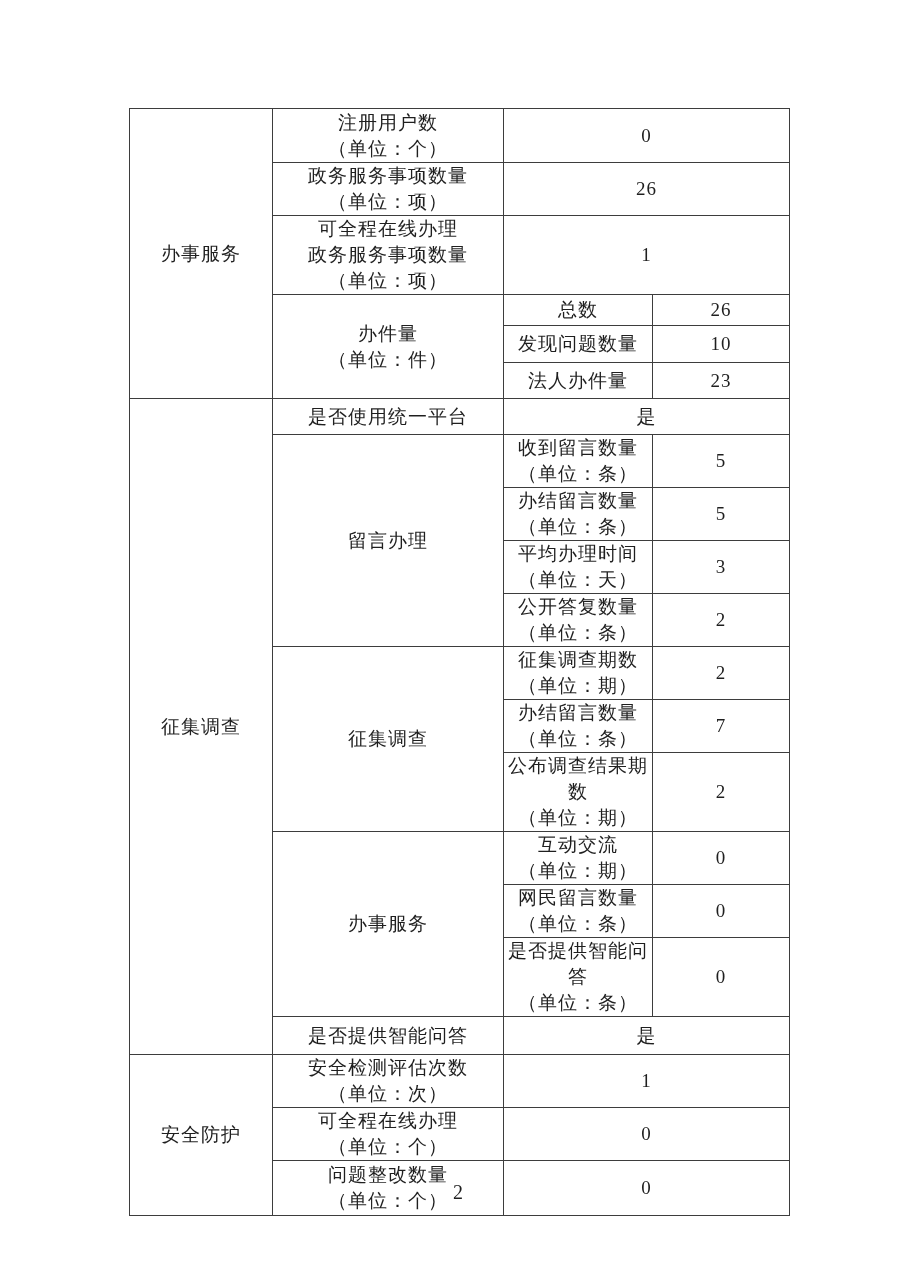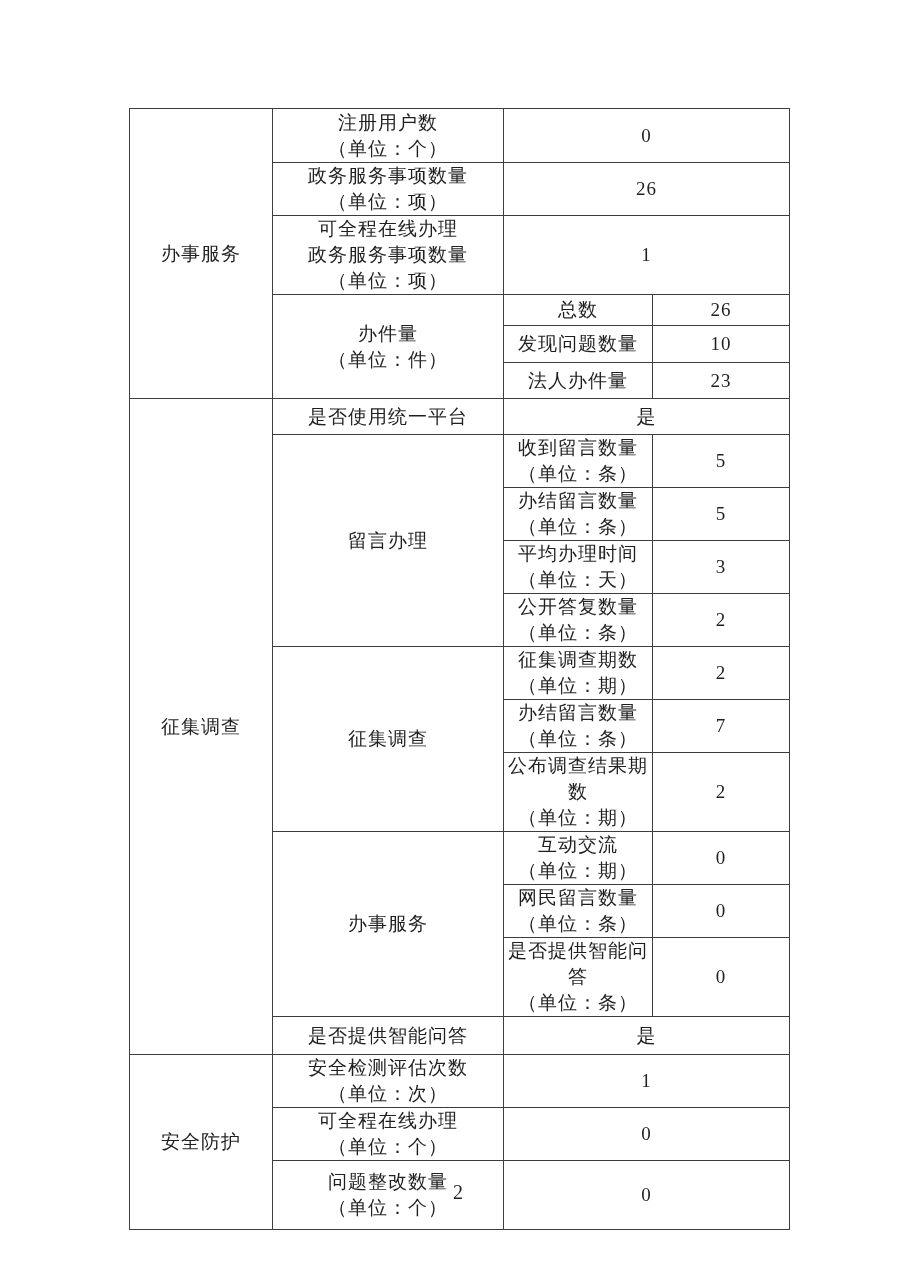--- a/index.html
+++ b/index.html
@@ -249,21 +249,21 @@
     </tr>
     <tr style="height:50px">
       <td>
         <div class="cl">可全程在线办理</div>
         <div class="cl">（单位：个）</div>
       </td>
       <td colspan="2" class="val">
         <div class="cl">0</div>
       </td>
     </tr>
-    <tr style="height:69px">
+    <tr style="height:55px">
       <td>
         <div class="cl">问题整改数量</div>
         <div class="cl">（单位：个）</div>
       </td>
       <td colspan="2" class="val">
         <div class="cl">0</div>
       </td>
     </tr>
   </tbody>
 </table>

